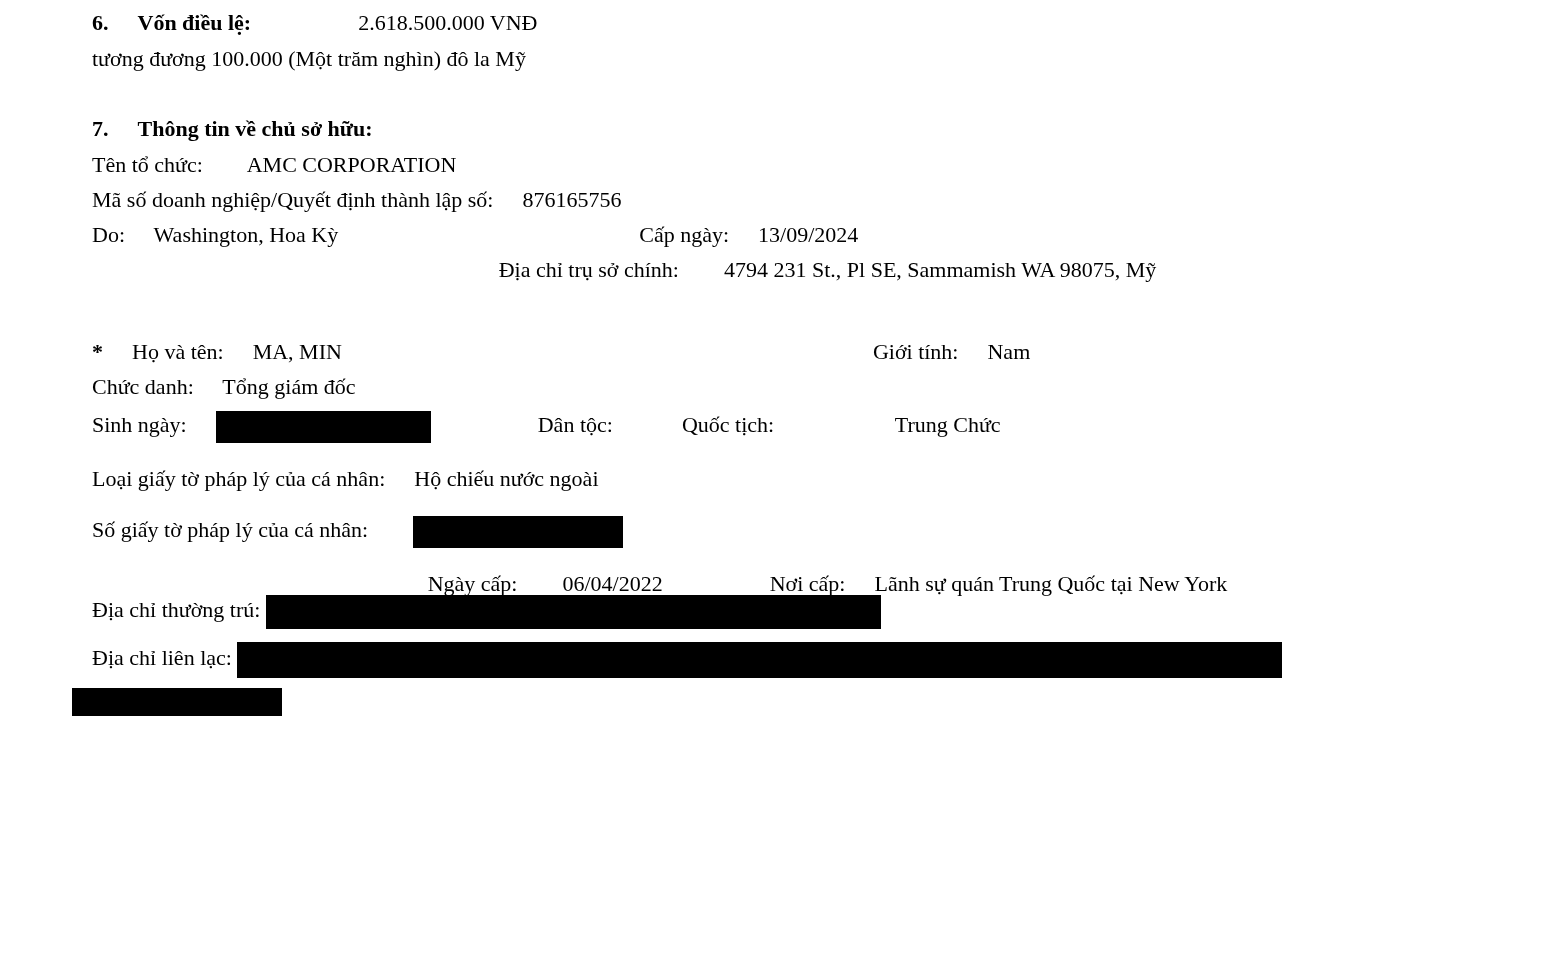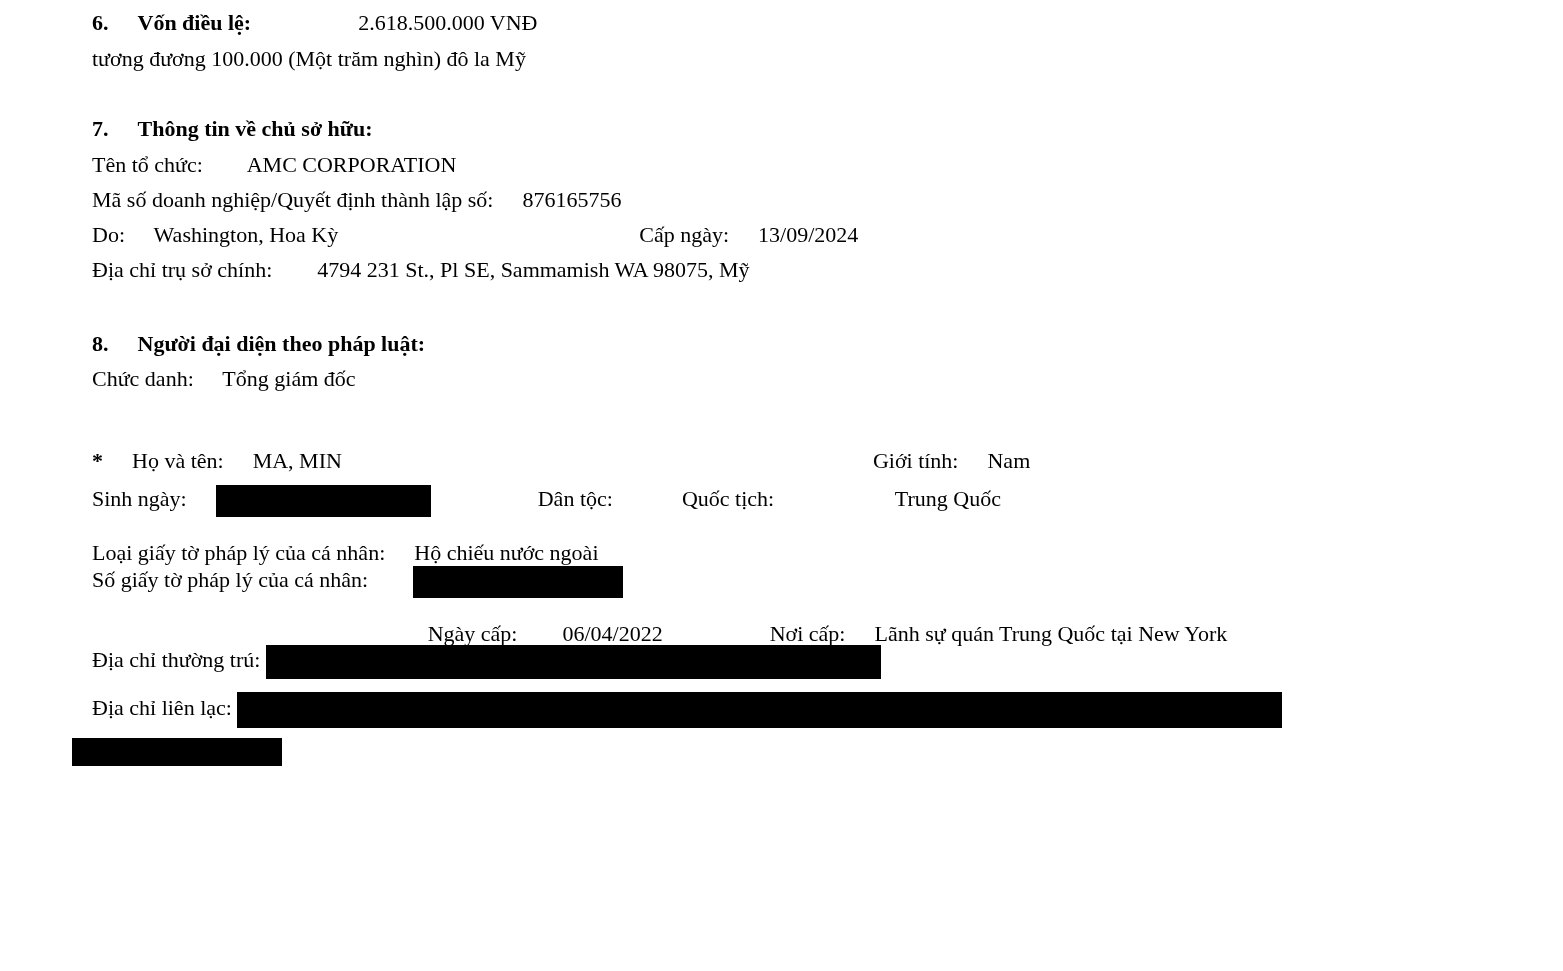--- a/index.html
+++ b/index.html
@@ -36,27 +36,27 @@
     vertical-align: middle;
     height: 26px;
   }
   
   #l-capital        { top: 0px;  margin-top: 12px; }
   #l-capital-eq     { margin-top: 14px; }
   #l-owner-head     { margin-top: 48px; }
   #l-owner-name     { margin-top: 14px; }
   #l-owner-code     { margin-top: 13px; }
   #l-owner-issuer   { margin-top: 13px; }
-  #l-owner-address  { margin-top: 13px; }
+  #l-owner-address  { margin-top: 13px; text-align: center; }
   #l-rep-head       { margin-top: 52px; }
   #l-rep-name       { margin-top: 60px; }
   #l-rep-title      { margin-top: 13px; }
   #l-rep-birth      { margin-top: 13px; }
   #l-rep-doctype    { margin-top: 25px; }
-  #l-rep-docnum     { margin-top: 2px; }
+  #l-rep-docnum     { margin-top: 26px; }
   #l-rep-issue      { margin-top: 25px; text-align: center; }
   #l-rep-perm       { }
   #l-rep-contact    { margin-top: 13px; }
   #l-rep-contact2   { margin-top: 10px; margin-left: 72px; }
 
   .gap-sm { display: inline-block; width: 18px; }
   .gap-md { display: inline-block; width: 34px; }
   .gap-lg { display: inline-block; width: 96px; }
   .gap-xl { display: inline-block; width: 290px; }
   .gap-gender { display: inline-block; width: 520px; }
@@ -105,54 +105,49 @@
     <span class="gap-sm"></span>
     <span class="italic">13/09/2024</span>
   </div>
 
   <div class="line" id="l-owner-address">
     <span>Địa chỉ trụ sở chính:</span>
     <span class="gap-md"></span>
     <span class="italic">4794 231 St., Pl SE, Sammamish WA 98075, Mỹ</span>
   </div>
 
-  <div class="line" id="l-rep-head">
-    <span class="bold">8.</span>
-    <span class="gap-sm"></span>
-    <span class="bold">Người đại diện theo pháp luật:</span>
-  </div>
-
-  <div class="line" id="l-rep-title">
-    <span>Chức danh:</span>
-    <span class="gap-sm"></span>
-    <span class="italic">Tổng giám đốc</span>
-  </div>
 
   <div class="line" id="l-rep-name">
     <span class="bold">*</span>
     <span class="gap-sm"></span>
     <span>Họ và tên:</span>
     <span class="gap-sm"></span>
     <span>MA, MIN</span>
     <span class="gap-gender"></span>
     <span>Giới tính:</span>
     <span class="gap-sm"></span>
     <span class="italic">Nam</span>
   </div>
 
+  <div class="line" id="l-rep-title">
+    <span>Chức danh:</span>
+    <span class="gap-sm"></span>
+    <span class="italic">Tổng giám đốc</span>
+  </div>
+
   <div class="line" id="l-rep-birth">
     <span>Sinh ngày:</span>
     <span class="gap-sm"></span>
     <span class="redact" style="width:215px;height:32px;"></span>
     <span class="gap-lg"></span>
     <span>Dân tộc:</span>
     <span class="gap-dantoc"></span>
     <span>Quốc tịch:</span>
     <span class="gap-nat"></span>
-    <span class="italic">Trung Quốc</span>
+    <span class="italic">Trung Chức</span>
   </div>
 
   <div class="line" id="l-rep-doctype">
     <span>Loại giấy tờ pháp lý của cá nhân:</span>
     <span class="gap-sm"></span>
     <span class="italic">Hộ chiếu nước ngoài</span>
   </div>
 
   <div class="line" id="l-rep-docnum">
     <span>Số giấy tờ pháp lý của cá nhân:</span>

